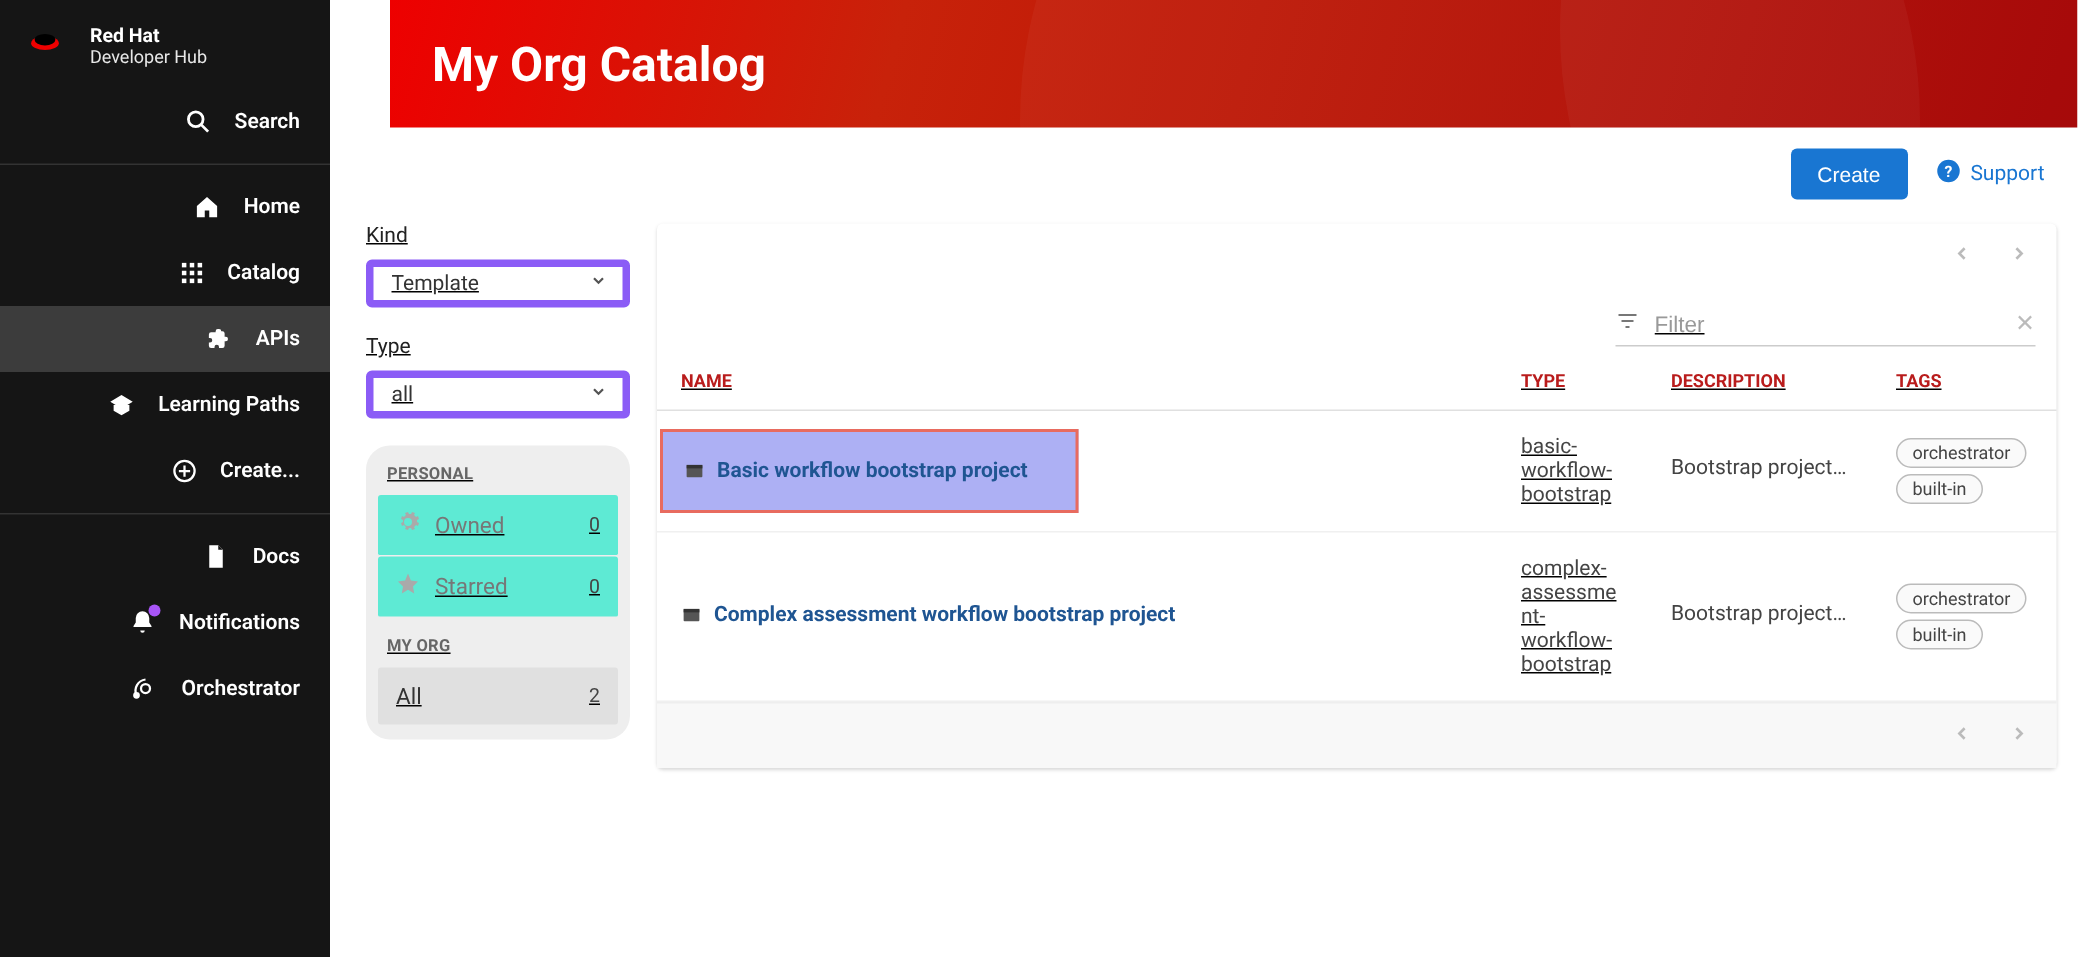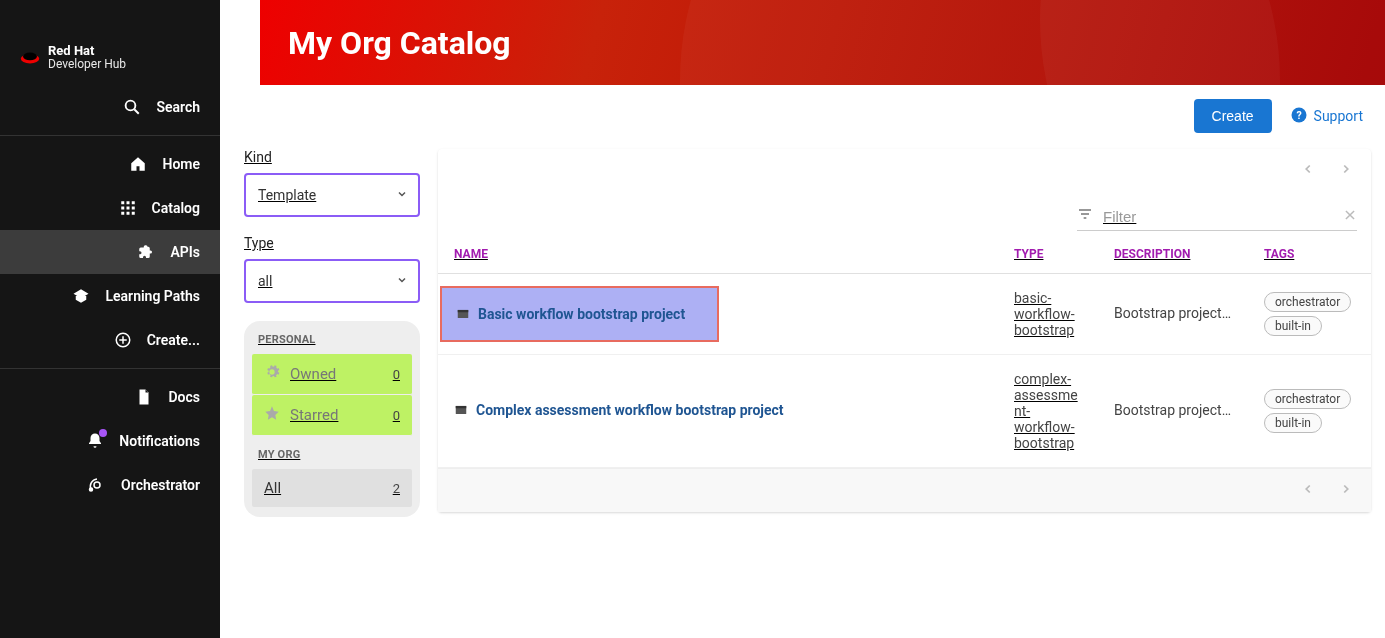--- a/index.html
+++ b/index.html
@@ -16,23 +16,22 @@
       width: 220px;
       background: #151515;
       color: #fff;
       flex-shrink: 0;
       display: flex;
       flex-direction: column;
     }
     .logo-area {
       padding: 18px 20px 12px 20px;
       display: flex;
-      align-items: center;
-      gap: 8px;
-      margin-top: 26px;
+      align-items: flex-start;
+      gap: 20px;
     }
     .logo-text-top { font-weight: 700; font-size: 13px; line-height: 1; }
     .logo-text-sub { font-size: 12px; opacity: 0.9; line-height: 1.3; }
     .sidebar-item {
       display: flex;
       align-items: center;
       gap: 14px;
       padding: 12px 20px;
       font-size: 14px;
       font-weight: 600;
@@ -129,23 +128,23 @@
     
     .filter-panel {
       width: 176px;
       flex-shrink: 0;
       color: #333;
       font-size: 14px;
     }
     .filter-label { font-size: 14px; margin-bottom: 8px; color: #222; }
     .select-wrap {
       position: relative;
-      border: 2px solid #8b5cf6;
+      border: 5px solid #8b5cf6;
       border-radius: 4px;
-      height: 44px;
+      height: 32px;
       display: flex;
       align-items: center;
       padding: 0 12px;
       margin-bottom: 18px;
       background: #fff;
       cursor: pointer;
     }
     .select-wrap .chev {
       position: absolute;
       right: 10px;
@@ -158,21 +157,21 @@
       margin-top: 4px;
     }
     .personal-card .group-label {
       font-size: 11px;
       font-weight: 700;
       color: #666;
       padding: 2px 6px 8px 6px;
       letter-spacing: 0.2px;
     }
     .card-item {
-      background: #bef264;
+      background: #5eead4;
       border-radius: 2px;
       display: flex;
       align-items: center;
       padding: 10px 12px;
       gap: 10px;
       color: #777;
       font-size: 15px;
       border-bottom: 1px solid #eee;
       cursor: pointer;
     }
@@ -219,21 +218,21 @@
     }
     .filter-input-wrap input::placeholder { color: #999; }
     table {
       width: 100%;
       border-collapse: collapse;
     }
     thead th {
       text-align: left;
       font-size: 12px;
       font-weight: 700;
-      color: #a21caf;
+      color: #b91c1c;
       padding: 14px 16px 12px 16px;
       border-bottom: 1px solid #e0e0e0;
     }
     tbody td {
       padding: 16px;
       font-size: 14px;
       vertical-align: middle;
       border-bottom: 1px solid #f0f0f0;
       color: #444;
     }

